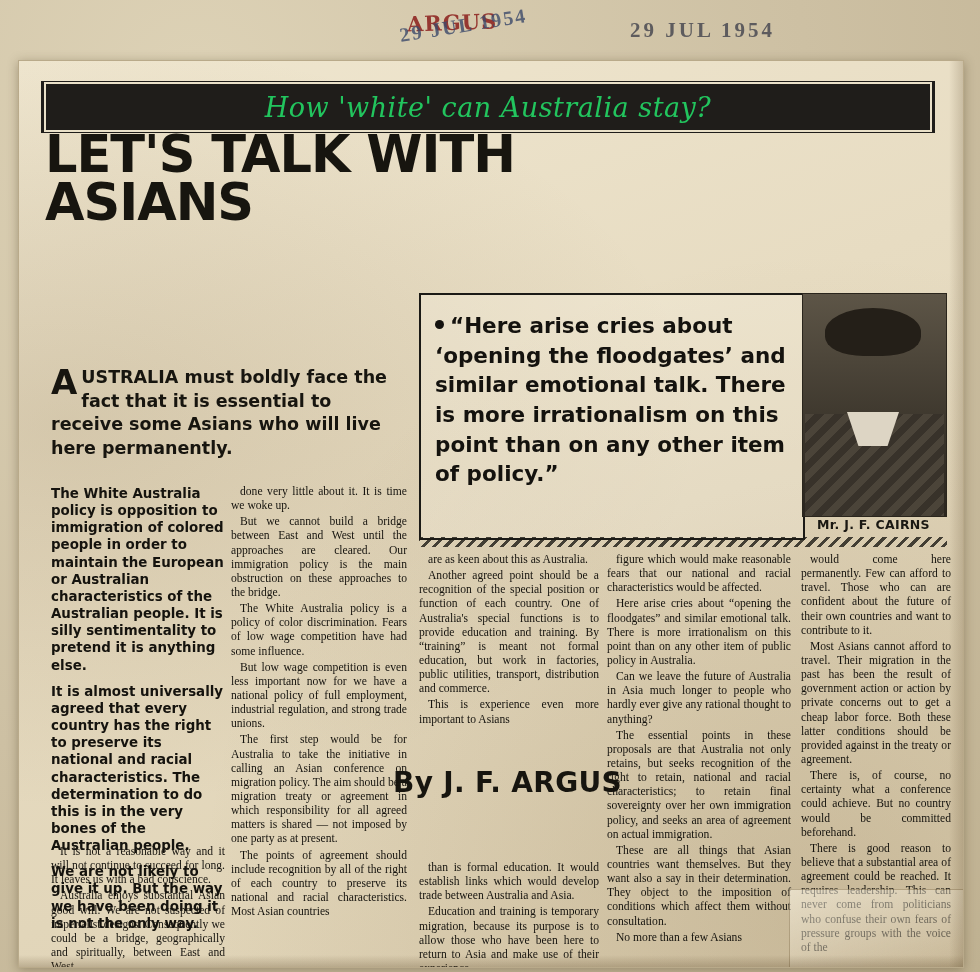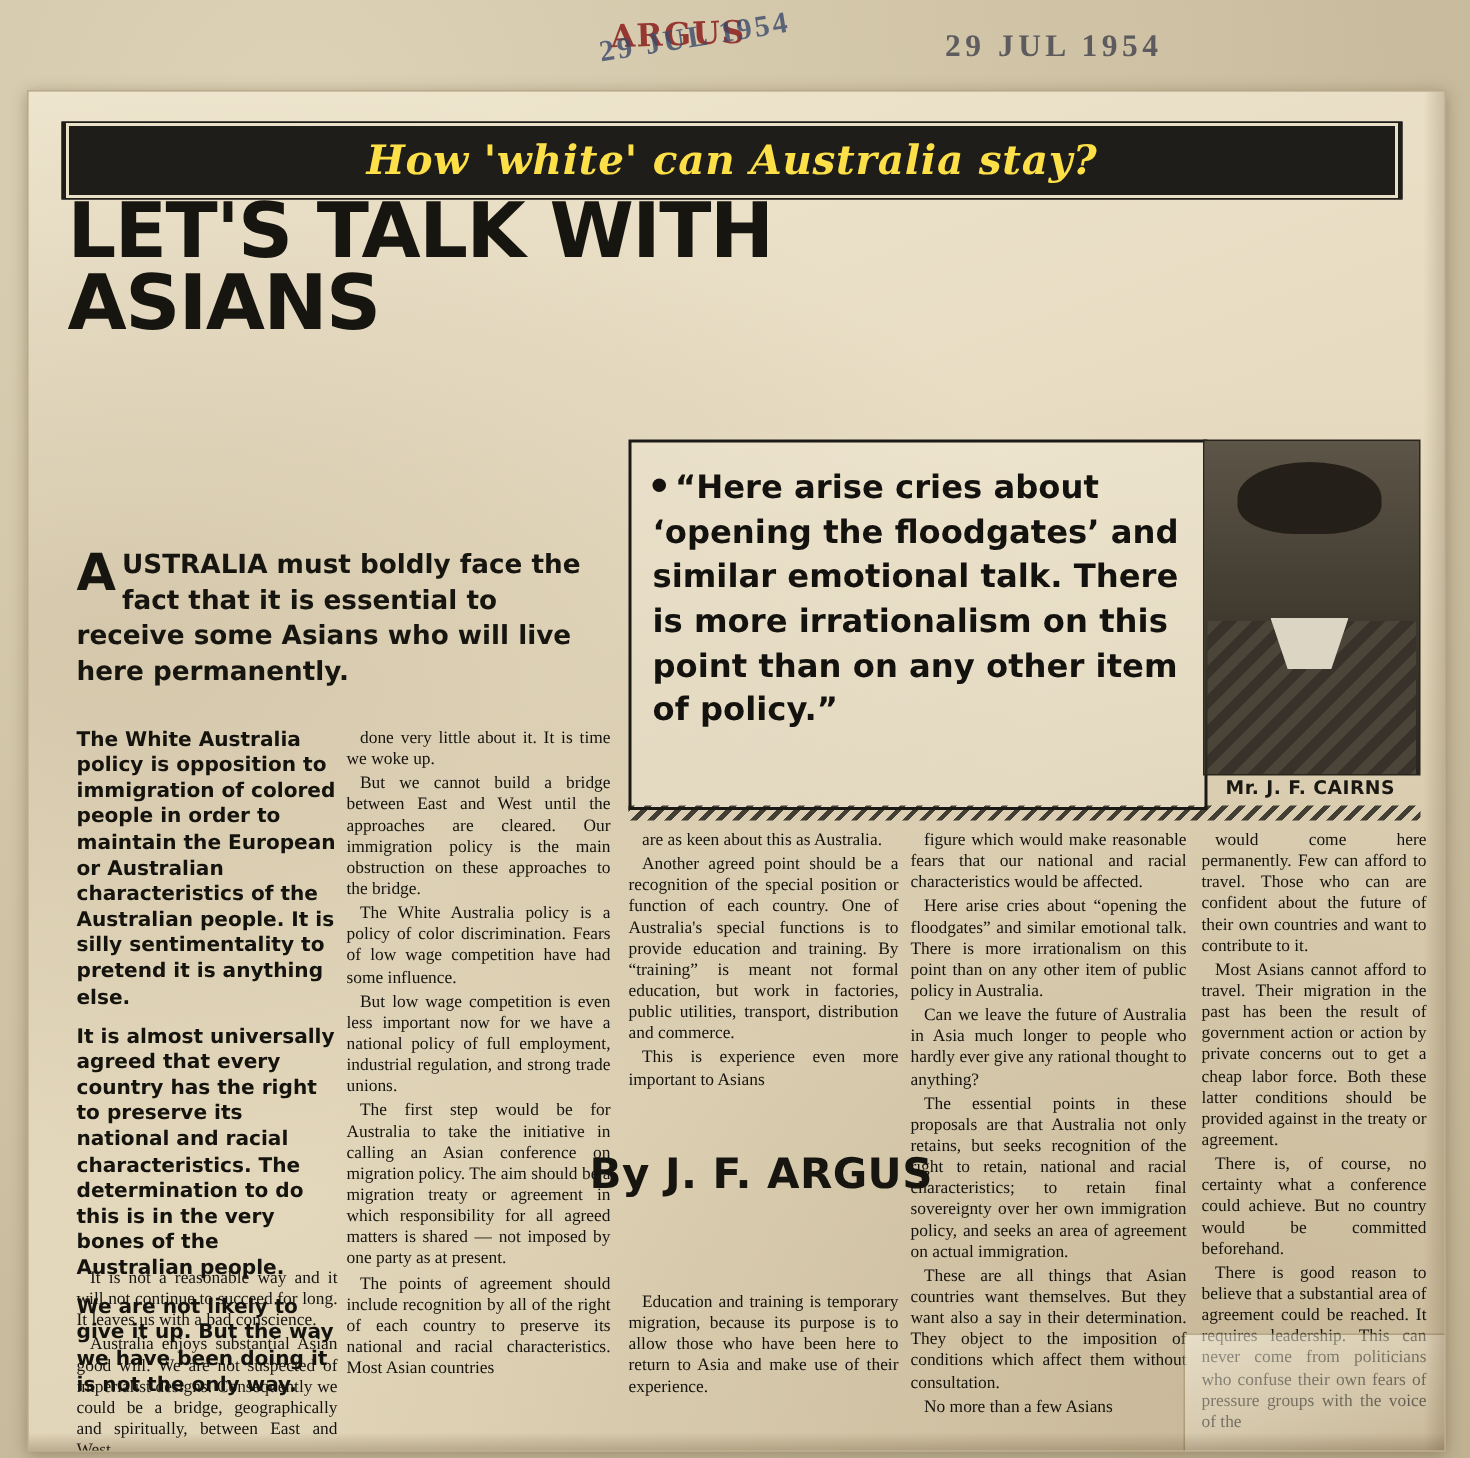--- a/index.html
+++ b/index.html
@@ -50,22 +50,22 @@
   .kicker{
     position:absolute;left:22px;top:20px;width:888px;height:46px;
     background:#1f1d1a;border:3px solid #1f1d1a;
     display:flex;align-items:center;
   }
   .kicker .inner{
     width:100%;height:100%;border:2px solid #e9e0c8;
     display:flex;align-items:center;justify-content:center;
   }
   .kicker span{
-    color:#fde047;font-family:"DejaVu Serif",serif;font-style:italic;
-    font-weight:bold;font-size:27px;letter-spacing:.5px;
+    color:#22c55e;font-family:"DejaVu Serif",serif;font-style:italic;
+    font-weight:normal;font-size:27px;letter-spacing:.5px;
   }
   
   .headline{
     position:absolute;left:26px;top:70px;width:900px;
     font-family:"DejaVu Sans",sans-serif;font-weight:bold;
     font-size:51px;line-height:.95;color:#17150f;letter-spacing:-1px;
   }
   .headline .l2{display:block;}
   
   .deck{
@@ -238,20 +238,21 @@
       <p>The points of agreement should include recognition by all of the right of each country to preserve its national and racial characteristics. Most Asian countries</p>
     </div>
 
     <div class="col" id="c3">
       <p>are as keen about this as Australia.</p>
       <p>Another agreed point should be a recognition of the special position or function of each country. One of Australia's special functions is to provide education and training. By “training” is meant not formal education, but work in factories, public utilities, transport, distribution and commerce.</p>
       <p>This is experience even more important to Asians</p>
     </div>
 
     <div class="col" id="c3b">
+      <p>than is formal education. It would establish links which would develop trade between Australia and Asia.</p>
       <p>Education and training is temporary migration, because its purpose is to allow those who have been here to return to Asia and make use of their experience.</p>
 
     </div>
 
     <div class="col" id="c4">
       <p>figure which would make reasonable fears that our national and racial characteristics would be affected.</p>
       <p>Here arise cries about “opening the floodgates” and similar emotional talk. There is more irrationalism on this point than on any other item of public policy in Australia.</p>
       <p>Can we leave the future of Australia in Asia much longer to people who hardly ever give any rational thought to anything?</p>
       <p>The essential points in these proposals are that Australia not only retains, but seeks recognition of the right to retain, national and racial characteristics; to retain final sovereignty over her own immigration policy, and seeks an area of agreement on actual immigration.</p>
       <p>These are all things that Asian countries want themselves. But they want also a say in their determination. They object to the imposition of conditions which affect them without consultation.</p>

